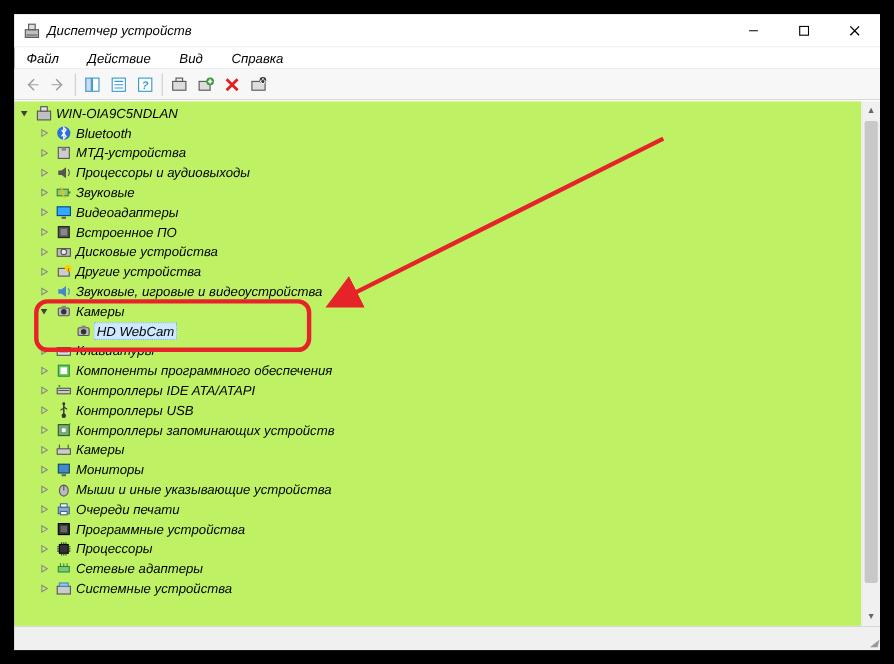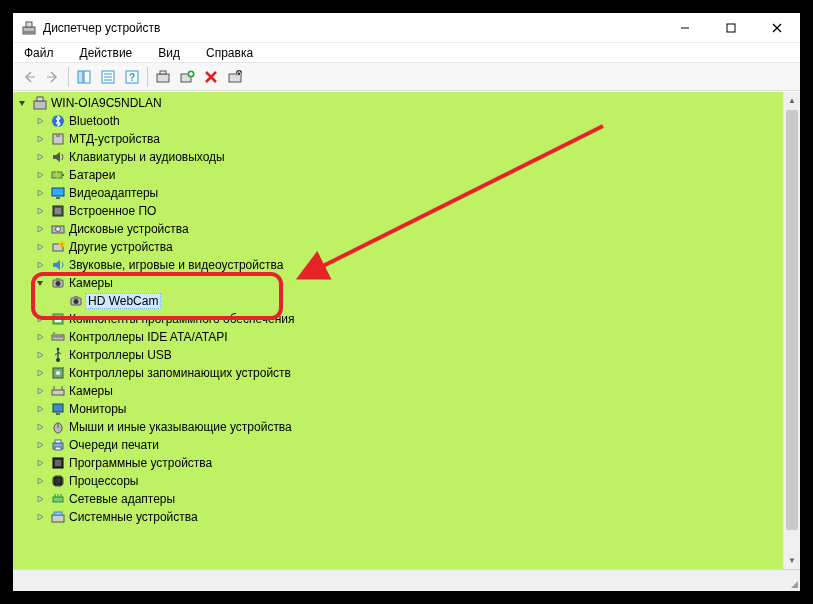--- a/index.html
+++ b/index.html
@@ -17,20 +17,21 @@
   .outer-frame {
     width: 795px;
     height: 586px;
     background: #fff;
     border: 4px solid #000;
     border-radius: 4px;
     box-shadow: 0 0 0 1px #000;
     display: flex;
     flex-direction: column;
     position: relative;
+    font-style: italic;
   }
   .titlebar {
     display: flex;
     align-items: center;
     height: 30px;
     padding: 0 0 0 8px;
     background: #fff;
     border-bottom: 1px solid #eee;
   }
   .titlebar .app-icon {
@@ -304,36 +305,36 @@
             <svg width="10" height="10">
               <path d="M3 2 L8 5 L3 8 Z" fill="none" stroke="#888"></path>
             </svg>
           </span>
           <span class="icon">
             <svg width="16" height="16">
               <path d="M3 6 L6 6 L10 3 L10 13 L6 10 L3 10 Z" fill="#555"></path>
               <path d="M12 5 Q14 8 12 11" fill="none" stroke="#555"></path>
             </svg>
           </span>
-          <span class="label">Клавиатуры и аудиовыходы</span>
+          <span class="label">Процессоры и аудиовыходы</span>
         </div>
         <div class="node indent-1">
           <span class="twisty">
             <svg width="10" height="10">
               <path d="M3 2 L8 5 L3 8 Z" fill="none" stroke="#888"></path>
             </svg>
           </span>
           <span class="icon">
             <svg width="16" height="16">
               <rect x="2" y="5" width="10" height="6" fill="#9c6" stroke="#474"></rect>
               <rect x="12" y="7" width="2" height="2" fill="#474"></rect>
               <path d="M5 3 L8 8 L6 8 L9 13" fill="none" stroke="#cc3" stroke-width="1.3"></path>
             </svg>
           </span>
-          <span class="label">Батареи</span>
+          <span class="label">Звуковые</span>
         </div>
         <div class="node indent-1">
           <span class="twisty">
             <svg width="10" height="10">
               <path d="M3 2 L8 5 L3 8 Z" fill="none" stroke="#888"></path>
             </svg>
           </span>
           <span class="icon">
             <svg width="16" height="16">
               <rect x="2" y="3" width="12" height="8" fill="#3af" stroke="#048"></rect>
@@ -417,20 +418,35 @@
         <div class="node indent-2 selected">
           <span class="twisty"></span>
           <span class="icon">
             <svg width="16" height="16">
               <rect x="3" y="5" width="10" height="7" rx="1" fill="#bbb" stroke="#555"></rect>
               <circle cx="8" cy="8.5" r="2.5" fill="#333"></circle>
               <rect x="6" y="3" width="4" height="2" fill="#888"></rect>
             </svg>
           </span>
           <span class="label">HD WebCam</span>
+        </div>
+        <div class="node indent-1">
+          <span class="twisty">
+            <svg width="10" height="10">
+              <path d="M3 2 L8 5 L3 8 Z" fill="none" stroke="#888"></path>
+            </svg>
+          </span>
+          <span class="icon">
+            <svg width="16" height="16">
+              <rect x="2" y="5" width="12" height="7" fill="#ddd" stroke="#555"></rect>
+              <line x1="4" y1="7" x2="12" y2="7" stroke="#888"></line>
+              <line x1="4" y1="9" x2="12" y2="9" stroke="#888"></line>
+            </svg>
+          </span>
+          <span class="label">Клавиатуры</span>
         </div>
         <div class="node indent-1">
           <span class="twisty">
             <svg width="10" height="10">
               <path d="M3 2 L8 5 L3 8 Z" fill="none" stroke="#888"></path>
             </svg>
           </span>
           <span class="icon">
             <svg width="16" height="16">
               <rect x="3" y="3" width="10" height="10" fill="#6c6" stroke="#383"></rect>

